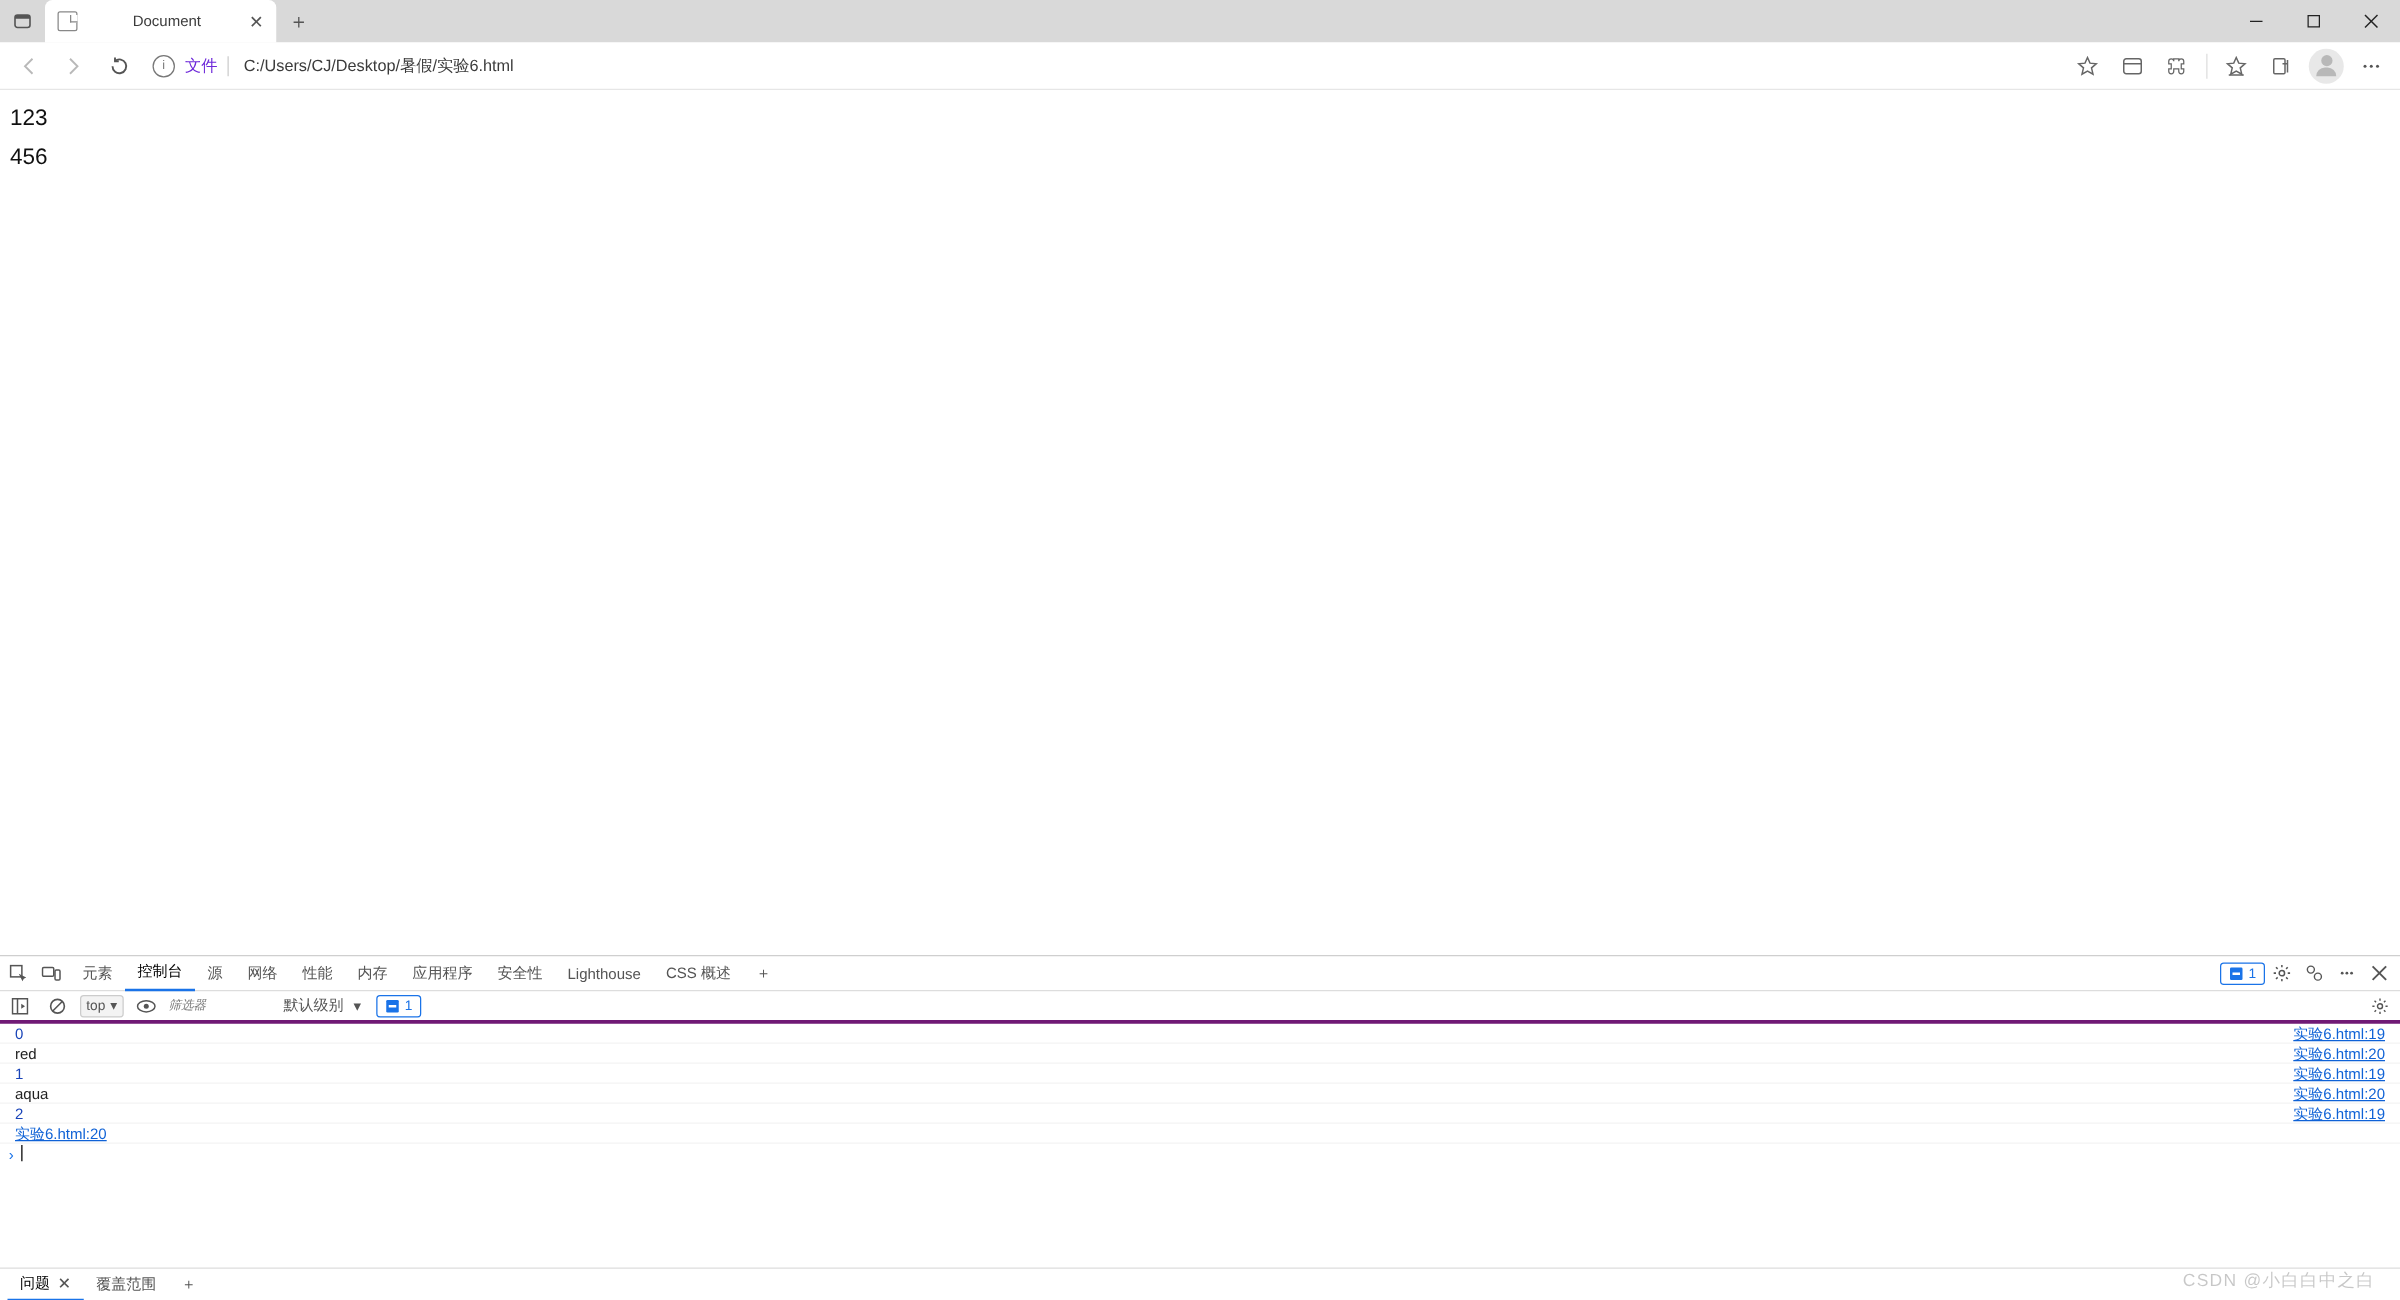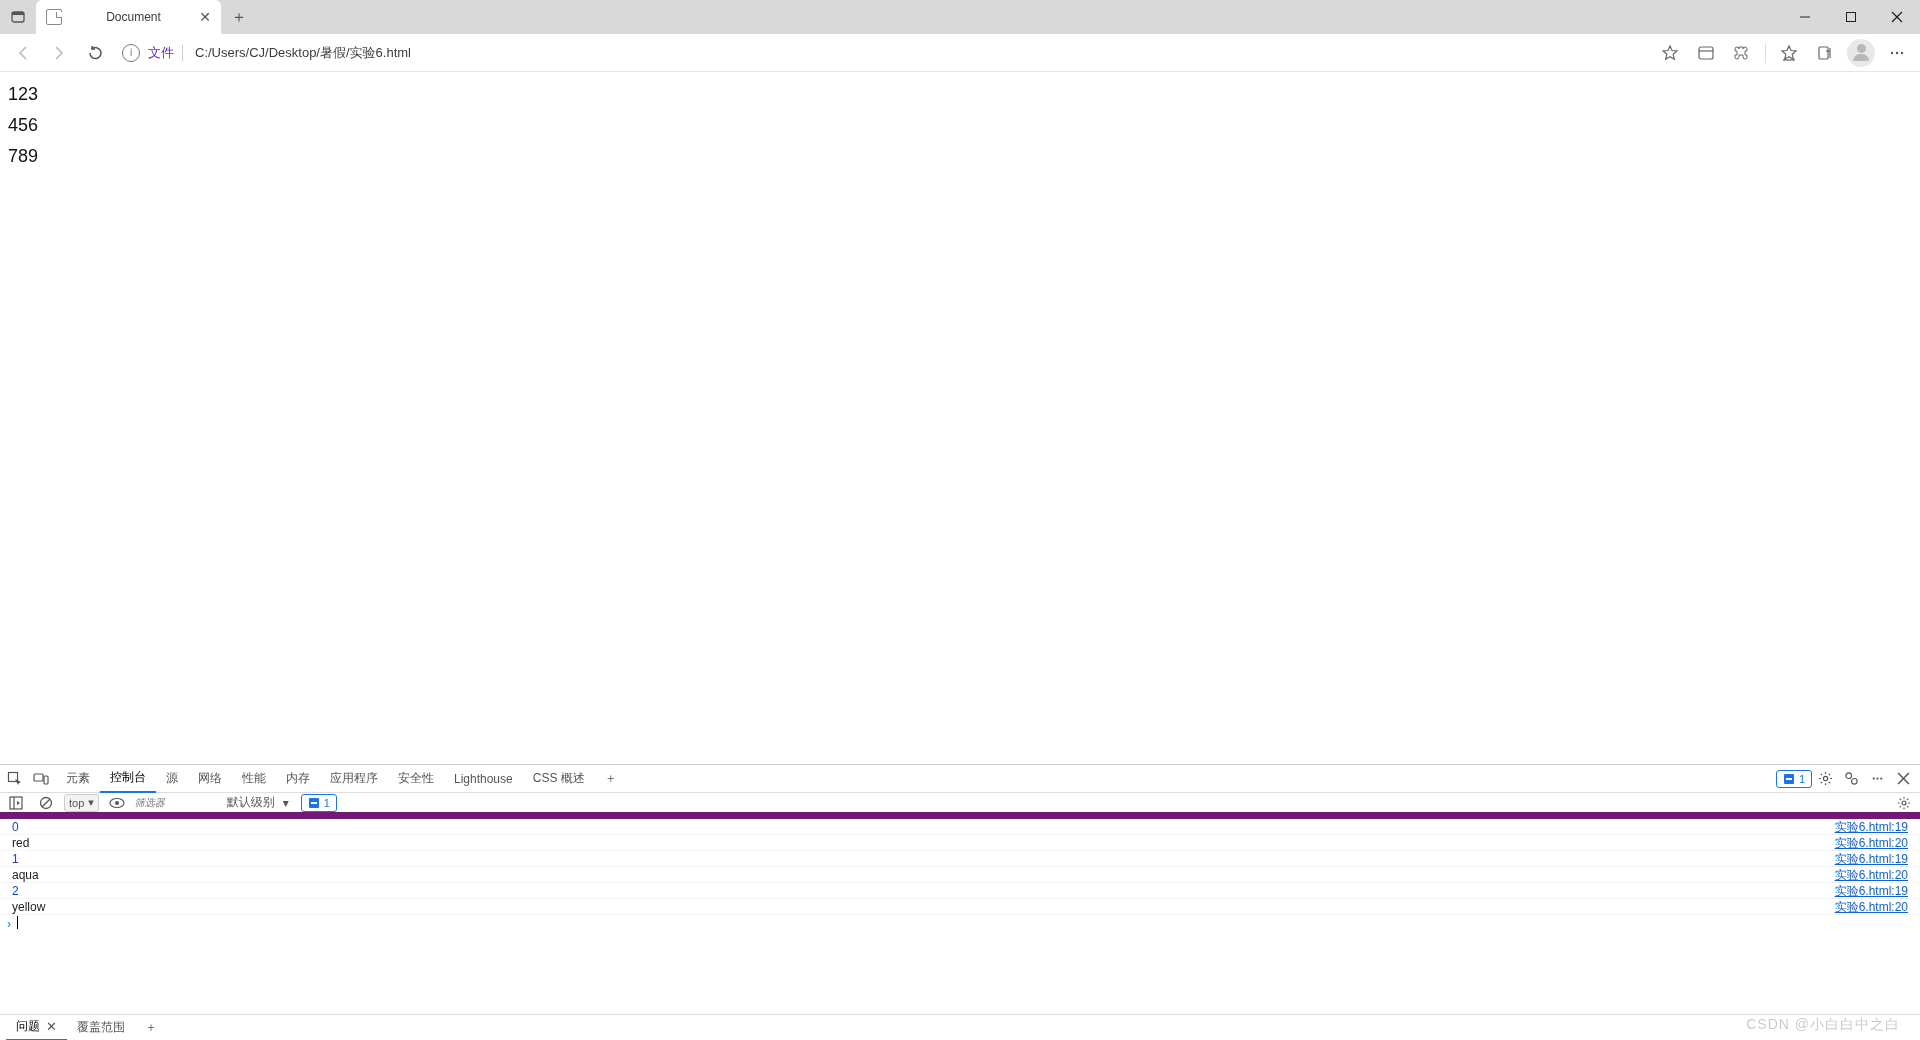--- a/index.html
+++ b/index.html
@@ -44,21 +44,21 @@
   .devtools { position:absolute; left:0; right:0; bottom:0; background:#fff; border-top:1px solid #cfcfcf; }
   .dt-tabs { height:28px; display:flex; align-items:center; border-bottom:1px solid #ddd; font-size:12px; color:#555;justify-content:space-between; }
   .dt-tab { padding:0 10px; height:28px; display:flex; align-items:center; cursor:default; }
   .dt-tab.active { color:#000; border-bottom:2px solid #1a73e8; font-weight:500; }
   .dt-icons-left { display:flex; align-items:center; padding:0 2px; gap:0; }
   .dt-icon { width:26px; height:26px; display:flex; align-items:center; justify-content:center; color:#555; }
   .dt-right { margin-left:auto; display:flex; align-items:center; padding-right:4px; }
   .issue-pill { display:flex; align-items:center; gap:4px; background:#fff; border:1px solid #1a73e8;
                 color:#1a73e8; padding:0 6px; height:18px; font-size:11px; border-radius:3px; }
 
-  .dt-toolbar { height:26px; display:flex; align-items:center; border-bottom:7px solid #701a75; font-size:12px; color:#555; padding:0 4px; gap:6px;}
+  .dt-toolbar { height:26px; display:flex; align-items:center; border-bottom:3px solid #701a75; font-size:12px; color:#555; padding:0 4px; gap:6px;}
   .dt-tb-icon { width:24px; height:24px; display:flex; align-items:center; justify-content:center; }
   .dt-scope { background:#f3f3f3; border:1px solid #ccc; border-radius:3px; padding:0 4px; height:18px; display:flex; align-items:center; font-size:11px; gap:4px; }
   .dt-filter { border:none; outline:none; font-size:10px; color:#aaa; width:80px; background:transparent;font-style:italic;}
   .dt-level { display:flex; align-items:center; gap:8px; padding:0 6px; }
   .dt-right2 { margin-left:auto; }
 
   .console { font-family: Consolas, monospace; font-size:12px; }
   .log-row { display:flex; height:16px; line-height:16px; padding:0 12px; border-bottom:1px solid #f3f3f3;}
   .log-msg { flex:1; }
   .log-num { color:#1843b8; }
@@ -181,21 +181,20 @@
           <circle cx="9" cy="9" r="1.2" fill="#555"></circle>
           <circle cx="14" cy="9" r="1.2" fill="#555"></circle>
         </svg>
       </div>
   </div>
 </div>
 
 <div class="page">
   <p>123</p>
   <p>456</p>
-  <p>789</p>
 </div>
 
 <div class="devtools" style="height:276px">
 
   <div class="dt-tabs">
     <div class="dt-icons-left">
       <div class="dt-icon">
           <svg width="16" height="16" viewBox="0 0 16 16">
             <rect x="1.5" y="1.5" width="9" height="9" fill="none" stroke="#555" stroke-width="1.2"></rect>
             <path d="M8 8l6 3-2 1-1 2z" fill="#555"></path>
@@ -307,21 +306,20 @@
       </div>
       <div class="log-row">
         <span class="log-msg log-str">aqua</span>
         <span class="log-src">实验6.html:20</span>
       </div>
       <div class="log-row">
         <span class="log-msg log-num">2</span>
         <span class="log-src">实验6.html:19</span>
       </div>
       <div class="log-row">
-        <span class="log-msg log-str">yellow</span>
         <span class="log-src">实验6.html:20</span>
       </div>
     </div>
   <div class="console log-input">
     <span class="chev">›</span>
     <span class="caret"></span>
   </div>
 
   <div class="dt-footer">
     <div class="dt-ftab active">

